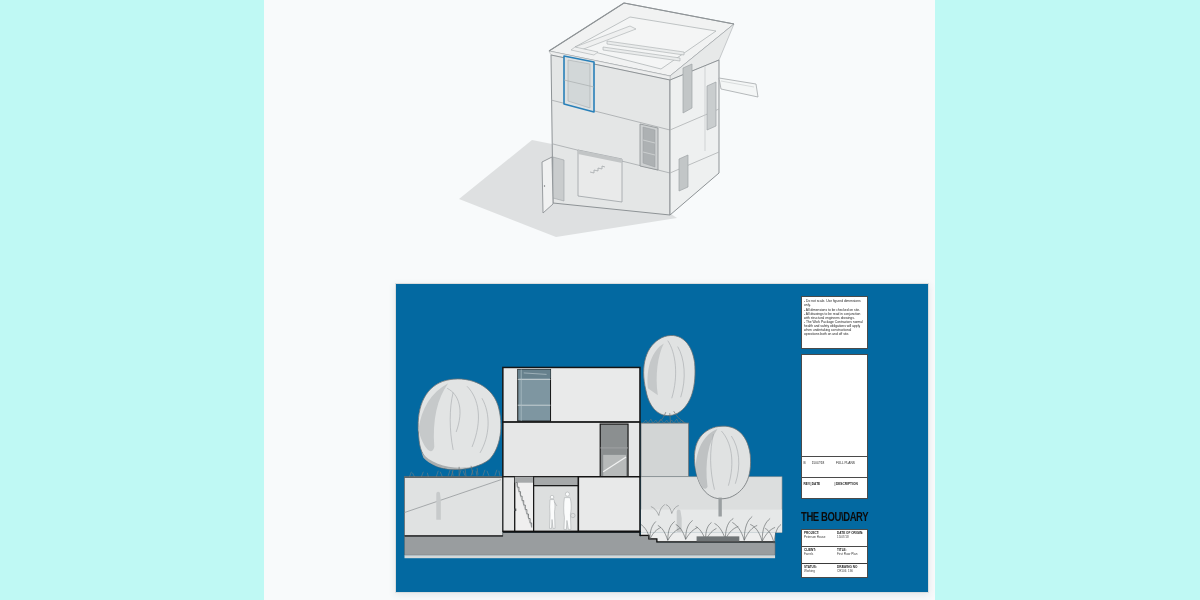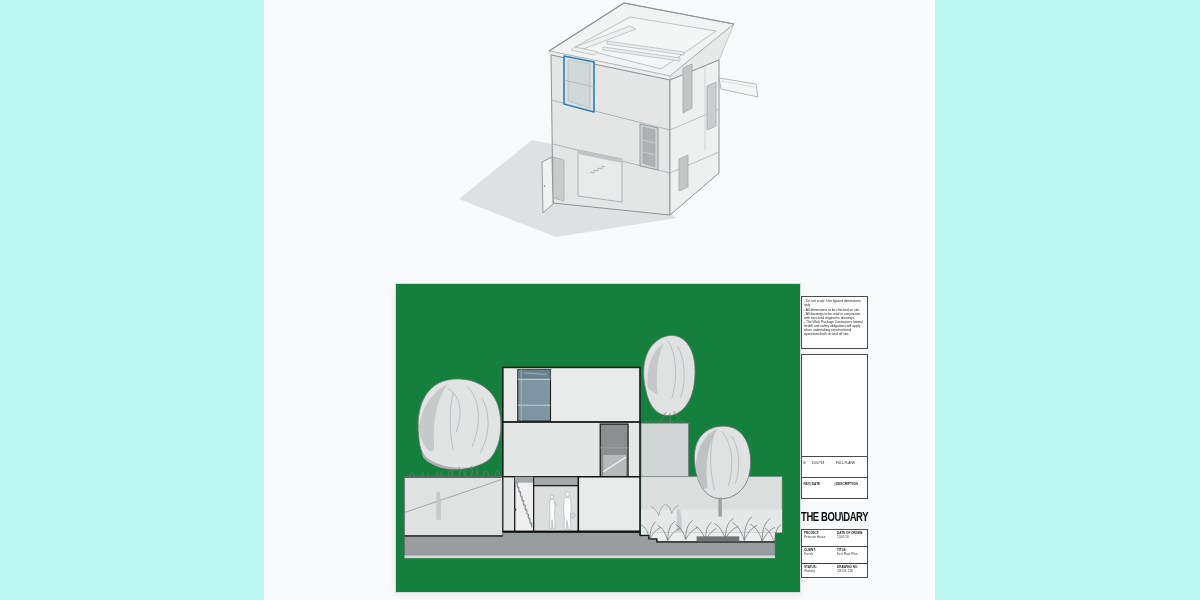--- a/index.html
+++ b/index.html
@@ -8,22 +8,22 @@
     background:#F8FAFB;
     font-family:"Liberation Sans", sans-serif;
   }
   .side-panel{position:absolute;top:0;height:600px;background:#BFF9F4;}
   #panel-left{left:0;width:264px;}
   #panel-right{left:935px;width:265px;}
 
   #viewport-3d{position:absolute;left:440px;top:0;width:370px;height:270px;}
 
   #sheet{
-    position:absolute;left:395px;top:283px;width:406px;height:310px;
-    background:#15803d;border:1px solid #DADDDE;box-sizing:border-box;
+    position:absolute;left:395px;top:283px;width:534px;height:310px;
+    background:#0369a1;border:1px solid #DADDDE;box-sizing:border-box;
     box-shadow:0 2px 7px rgba(60,70,80,0.10);
   }
   #elevation-svg{position:absolute;left:0;top:0;width:475px;height:308px;}
 
   
   .tb-box{position:absolute;left:405px;width:67px;border:1px solid #4A4A4A;box-sizing:border-box;background:#fff;}
   #tb-notes{top:12px;height:53px;padding:2px 2px;overflow:hidden;}
   #tb-rev{top:70px;height:145px;display:flex;flex-direction:column;}
   #tb-rev .fill{flex:1;}
   .rev-line{border-top:1px solid #4A4A4A;}

